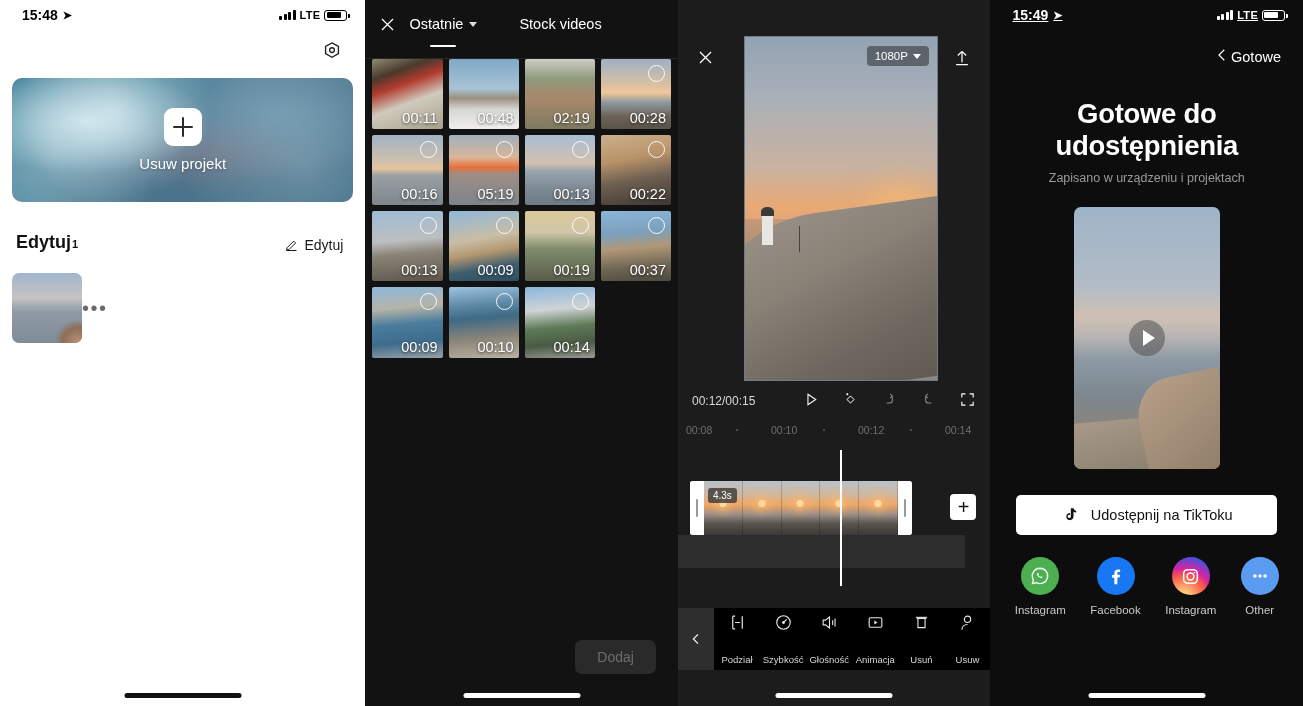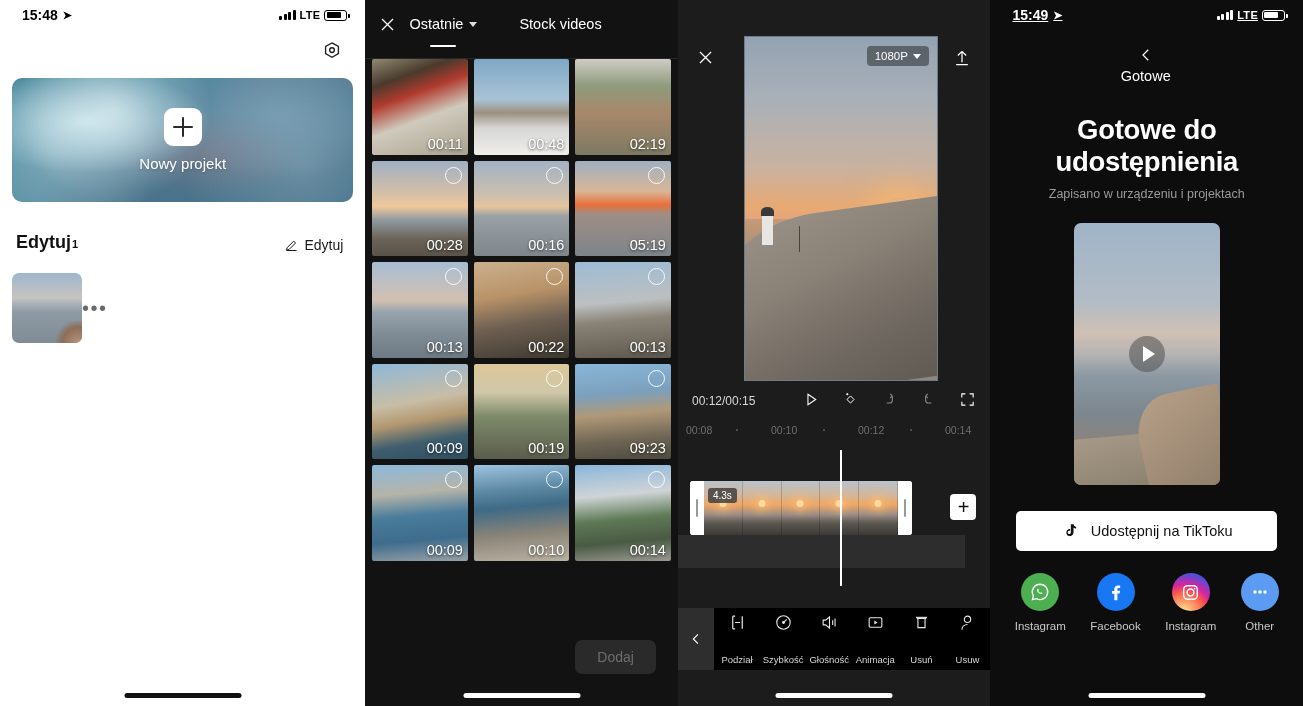--- a/index.html
+++ b/index.html
@@ -95,21 +95,21 @@
   .tab-top { color:#fff; font-size: 14.5px; display:flex; align-items:center; gap:6px; position:relative;}
   .tab-top.active::after { content:""; position:absolute; left:50%; transform:translateX(-50%);
     bottom:-15px; width:26px; height:2.5px; background:#fff; border-radius:2px; }
   .caret { width:0;height:0;border-left:4px solid transparent;border-right:4px solid transparent;
     border-top:5px solid #ddd; display:inline-block; }
   .p2-divider { height:1px; background:#272727; margin-top: 12px; }
   .tabs-sub { display:flex; padding: 14px 0 12px; }
   .tab-sub { flex:1; text-align:center; font-size: 14px; color:#8b8b8b; }
   .tab-sub.active { color:#fff; font-weight:bold; }
 
-  .grid { display:grid; grid-template-columns: repeat(3, 1fr); gap: 6px; padding: 0 7px; }
+  .grid { display:grid; grid-template-columns: repeat(4, 1fr); gap: 6px; padding: 0 7px; }
   .cell { position:relative; width:100%; aspect-ratio: 1/1; overflow:hidden; border-radius:2px; }
   .cell .dur { position:absolute; right:5px; bottom:3px; color:#fff; font-size:14.5px;
     font-weight:500; text-shadow: 0 1px 3px rgba(0,0,0,.7); }
   .cell .sel { position:absolute; right:6px; top:6px; width:17px; height:17px;
     border:1.6px solid rgba(255,255,255,.92); border-radius:50%; }
   .p2-foot { position:absolute; left:0; right:0; bottom:0; height:78px; background:#121212;
     display:flex; align-items:flex-start; justify-content:flex-end; padding: 12px 22px 0 0; }
   .dodaj { background:#2a2a2a; color:#6d6d6d; font-size:14px; border:none;
     padding: 9px 22px; border-radius: 7px; }
   .home-ind { position:absolute; bottom:8px; left:50%; transform:translateX(-50%);
@@ -175,21 +175,21 @@
   .toolbar { position:absolute; left:0; right:0; bottom:36px; height:62px; display:flex;
     align-items:center; background:#000; }
   .tb-back { width:36px; height:62px; background:#2e2e2e; display:flex; align-items:center;
     justify-content:center; flex:none; }
   .tb-items { display:flex; flex:1; }
   .tb-item { flex:1; display:flex; flex-direction:column; align-items:center; gap:22px; color:#e4e4e4; }
   .tb-item .lbl { font-size:9.5px; color:#d6d6d6; white-space:nowrap; }
 
   
   .p4-nav { display:flex; align-items:center; justify-content:flex-end;
-    padding: 16px 22px 0 20px; flex-direction: column; }
+    padding: 16px 22px 0 20px; }
   .p4-done { color:#fff; font-size:14.5px; }
   .p4-title { color:#fff; font-size:27.5px; font-weight:bold; text-align:center;
     margin-top: 30px; letter-spacing:-.3px; }
   .p4-sub { color:#9a9a9a; font-size:12.5px; text-align:center; margin-top: 9px; }
   .p4-video { width:146px; height:262px; margin: 22px auto 0; border-radius:7px; overflow:hidden;
     position:relative;
     background: linear-gradient(180deg, #9fb4c8 0%, #b2bcc6 30%, #d0c0b4 42%, #b6b4b4 50%,
       #8d99a3 58%, #7c8790 72%, #8d8378 86%, #9a8a76 100%); }
   .p4-video .pb { position:absolute; left:50%; top:50%; transform:translate(-50%,-50%);
     width:36px; height:36px; border-radius:50%; background:rgba(80,80,80,.55);
@@ -244,21 +244,21 @@
           <path d="M12 3.2 19 7.1v7.8L12 18.8 5 14.9V7.1z"></path>
             <circle cx="12" cy="11" r="2.6"></circle>
         </svg>
       </span>
     </div>
 
     <div class="hero">
       <div class="plus-box">
           <span></span>
         </div>
-      <div class="hero-label">Nowy projekt</div>
+      <div class="hero-label">Usuw projekt</div>
     </div>
 
     <div class="sec-head">
       <div class="sec-title">
         <span>Edytuj</span>
         <span class="sec-count">1</span>
       </div>
       <div class="edit-link">
         <svg viewBox="0 0 24 24" width="15" height="15" fill="none" stroke="#1a1a1a" stroke-width="1.6">
           <path d="M4 20h16M5 15.5 15.5 5l3 3L8 18.5l-4 .8z"></path>
@@ -335,21 +335,21 @@
       <div class="cell" style="background:linear-gradient(170deg,#8fb8d8 0%,#c8bda6 40%,#b39870 58%,#3e5d6e 78%,#2f4f60 100%)">
         <span class="sel"></span>
         <span class="dur">00:09</span>
       </div>
       <div class="cell" style="background:linear-gradient(180deg,#dcc79a 0%,#cfc7a8 30%,#7e8a6a 55%,#5a5d4c 100%)">
         <span class="sel"></span>
         <span class="dur">00:19</span>
       </div>
       <div class="cell" style="background:linear-gradient(175deg,#8ab6d8 0%,#7ba0bd 32%,#b09877 52%,#6e6554 78%,#4e4a40 100%)">
         <span class="sel"></span>
-        <span class="dur">09:23</span>
+        <span class="dur">00:37</span>
       </div>
 
       <div class="cell" style="background:linear-gradient(175deg,#8cb8dc 0%,#b5b4a8 30%,#4a7c9c 52%,#3e6c8c 76%,#9aa2a8 100%)">
         <span class="sel"></span>
         <span class="dur">00:09</span>
       </div>
       <div class="cell" style="background:linear-gradient(175deg,#9dc4e0 0%,#5f8aa6 26%,#3f6a86 44%,#8a8478 70%,#b9b2a2 100%)">
         <span class="sel"></span>
         <span class="dur">00:10</span>
       </div>

